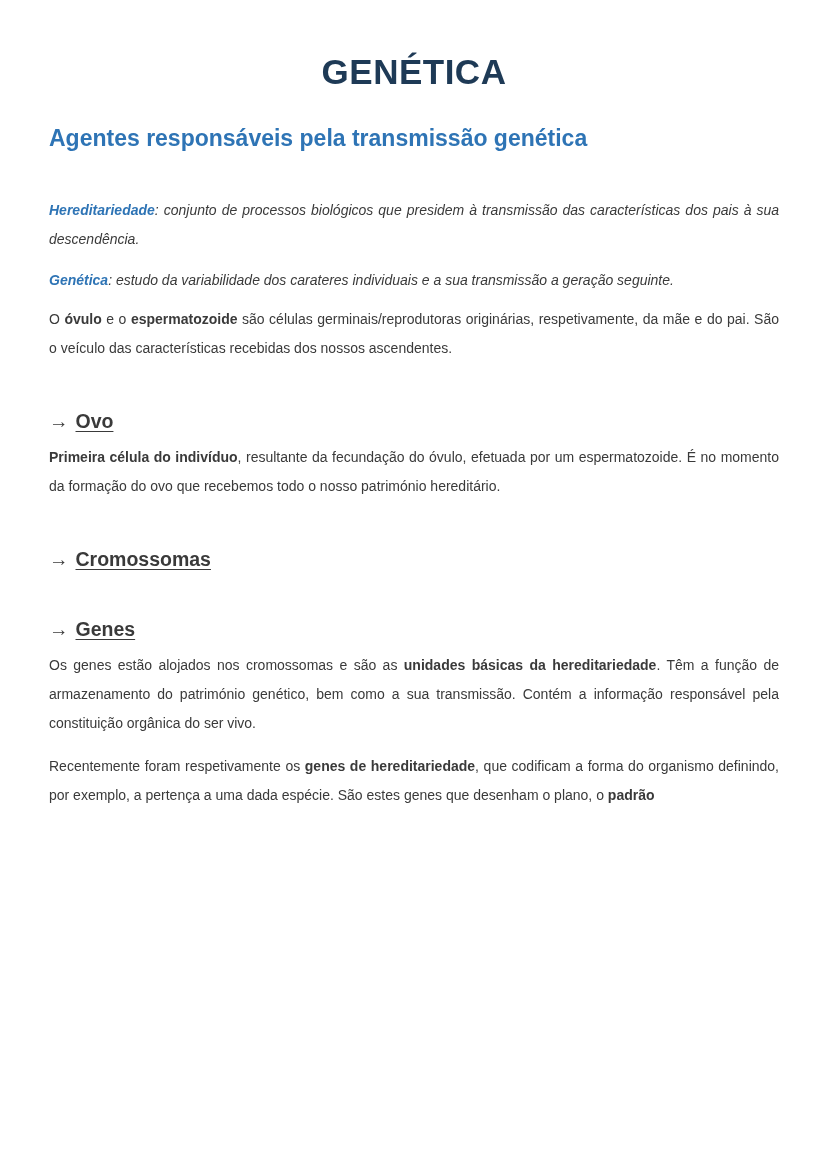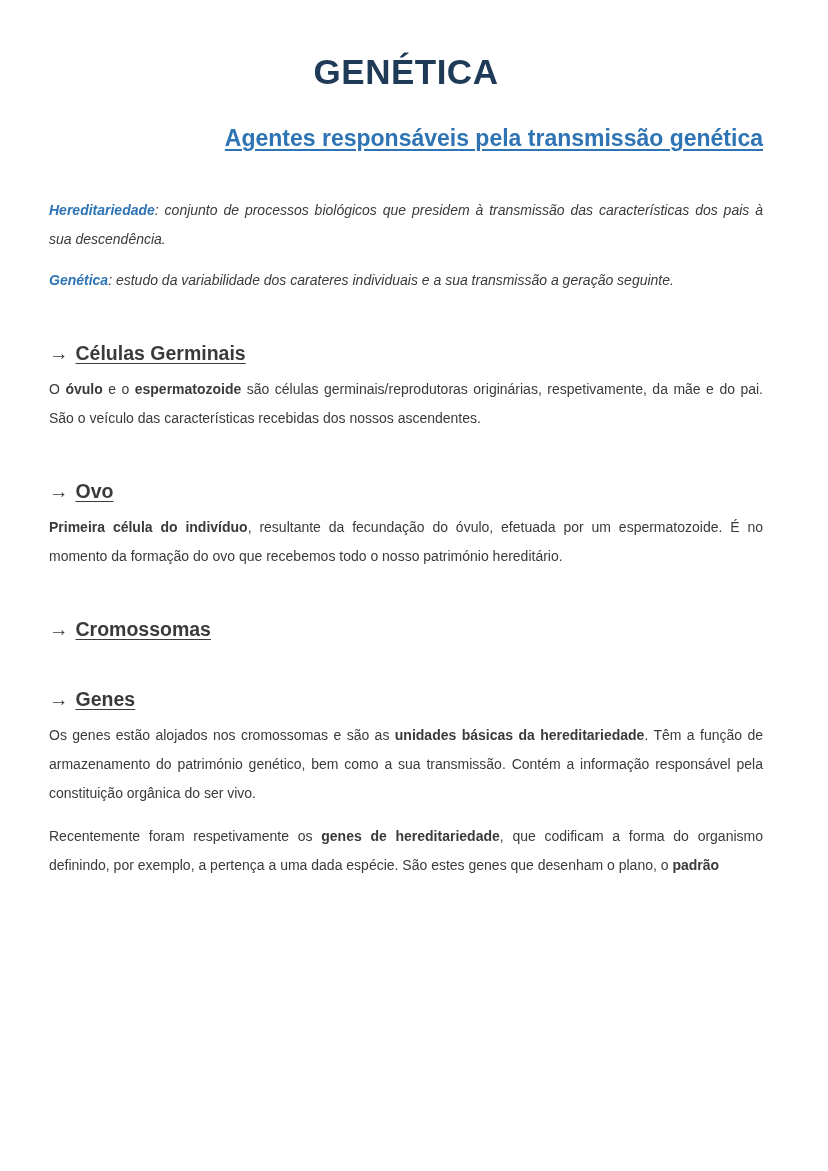--- a/index.html
+++ b/index.html
@@ -11,43 +11,41 @@
   html, body {
     margin: 0;
     padding: 0;
     background: #ffffff;
   }
   .page {
     width: 828px;
     height: 1171px;
     margin: 0 auto;
     background: #ffffff;
-    padding: 36px 65px 0 49px;
+    padding: 36px 49px 0 49px;
     overflow: hidden;
     font-family: "Liberation Sans", sans-serif;
     color: var(--body-color);
   }
   .doc-title {
     margin: 16px 0 0 0;
     text-align: center;
     font-size: 35px;
     line-height: 40px;
     font-weight: 800;
     letter-spacing: 0.5px;
     color: var(--title-color);
   }
   .doc-heading {
     margin: 32px 0 0 0;
     font-size: 23px;
     line-height: 28px;
     font-weight: bold;
     color: var(--accent-color);
-    text-decoration: underline;
     text-underline-offset: 3px;
-    text-align: right;
   }
   .para {
     margin: 12px 0 0 0;
     font-size: 14px;
     line-height: 29px;
     text-align: justify;
     text-justify: inter-word;
   }
   .para.first-after-heading { margin-top: 44px; }
   .sec { margin: 0; }
@@ -81,23 +79,20 @@
 
   <h1 class="doc-title">GENÉTICA</h1>
 
   <h2 class="doc-heading">Agentes responsáveis pela transmissão genética</h2>
 
   <p class="para first-after-heading"><span class="b i blue">Hereditariedade</span><span class="i">: conjunto de processos biológicos que presidem à transmissão das características dos pais à sua descendência.</span></p>
 
   <p class="para"><span class="b i blue">Genética</span><span class="i">: estudo da variabilidade dos carateres individuais e a sua transmissão a geração seguinte.</span></p>
 
   <section class="sec">
-    <h3 class="sec-heading">
-      <span class="arrow">→</span><span class="sec-label">Células Germinais</span>
-    </h3>
     <p class="para"><span>O </span><span class="b">óvulo</span><span> e o </span><span class="b">espermatozoide</span><span> são células germinais/reprodutoras originárias, respetivamente, da mãe e do pai. São o veículo das características recebidas dos nossos ascendentes.</span></p>
   </section>
 
   <section class="sec">
     <h3 class="sec-heading">
       <span class="arrow">→</span><span class="sec-label">Ovo</span>
     </h3>
     <p class="para"><span class="b">Primeira célula do indivíduo</span><span>, resultante da fecundação do óvulo, efetuada por um espermatozoide. É no momento da formação do ovo que recebemos todo o nosso património hereditário.</span></p>
   </section>
 

